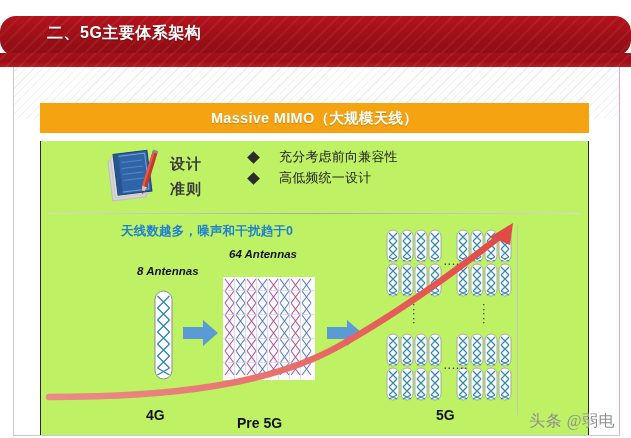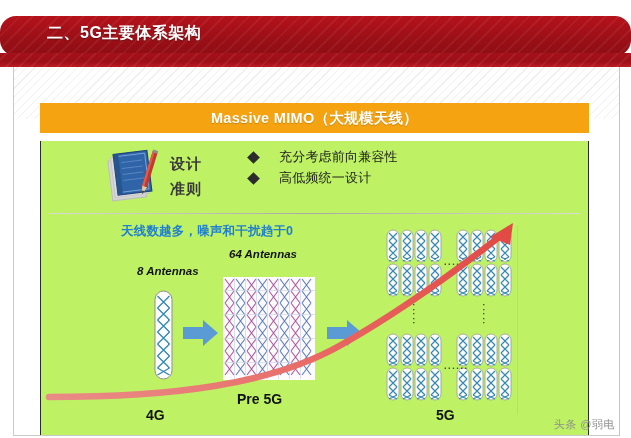--- a/index.html
+++ b/index.html
@@ -97,22 +97,22 @@
   .vline{position:absolute;left:476px;top:10px;width:1px;height:190px;
     background:#c6c6c6;}
 
   
   .redarrow{position:absolute;left:0;top:0;width:547px;height:221px;}
 
   
   .b-lab{position:absolute;font-size:14px;font-weight:bold;color:#111;}
 
   
-  .wm{position:absolute;right:16px;bottom:6px;font-size:11px;color:#8f8f8f;
-    letter-spacing:.5px;}
+  .wm{position:absolute;right:16px;bottom:6px;font-size:16px;color:#8f8f8f;
+    letter-spacing:.5px;font-family:Liberation Serif, serif;}
 </style>
 </head>
 <body>
 
 <div class="page">
 
   <div class="title-banner">
     <div class="stripes"></div>
     <div class="txt">二、5G主要体系架构</div>
   </div>
@@ -349,20 +349,20 @@
                 <stop offset="0.5" stop-color="#e8635f"></stop>
                 <stop offset="1" stop-color="#e14a45"></stop>
               </linearGradient>
             </defs>
             <path d="M8 182 C 130 182, 230 170, 300 130 C 360 96, 415 56, 462 19" stroke="url(#rg)" stroke-width="6.5" fill="none" stroke-linecap="round"></path>
             <polygon points="472,8 469,30 449,22" fill="#e14a45"></polygon>
           </svg>
         </div>
 
         <div class="b-lab" style="left:105px;top:192px;">4G</div>
-        <div class="b-lab" style="left:196px;top:176px;">Pre 5G</div>
+        <div class="b-lab" style="left:196px;top:200px;">Pre 5G</div>
         <div class="b-lab" style="left:395px;top:192px;text-align:center;">5G</div>
       </div>
     </div>
   </div>
 
   <div class="wm">头条 @弱电</div>
 </div>
 
 </body></html>

